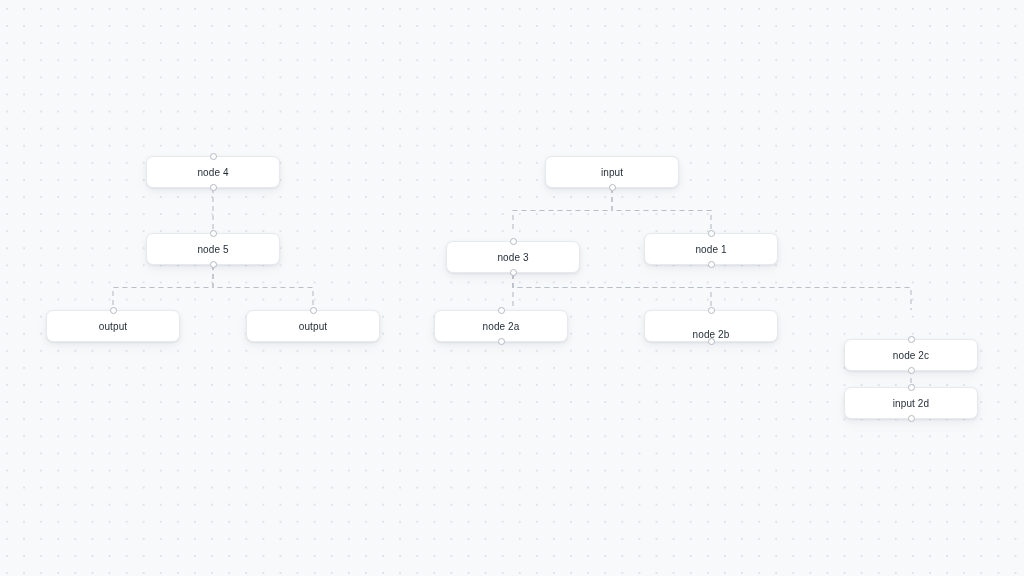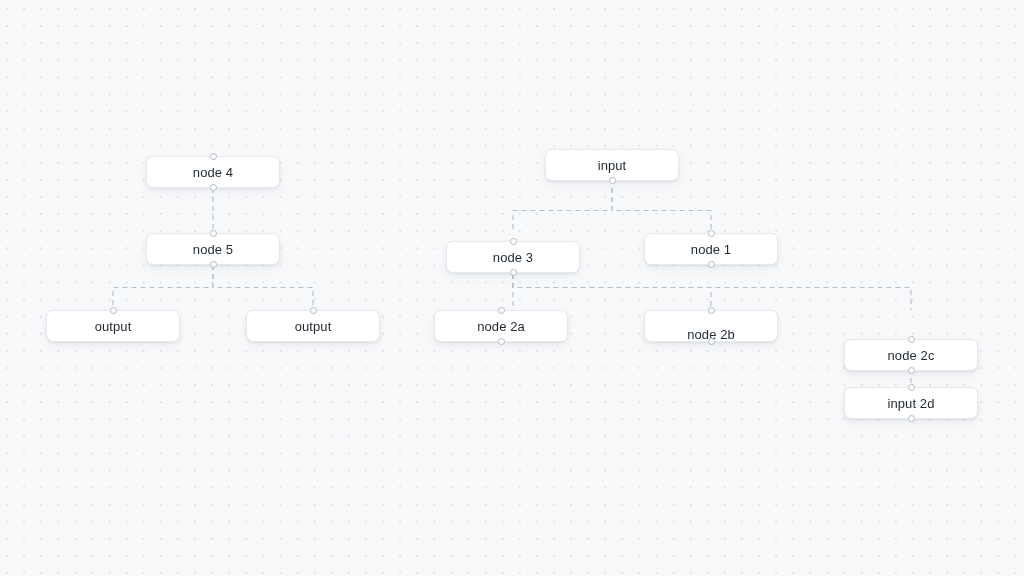--- a/index.html
+++ b/index.html
@@ -40,21 +40,21 @@
     border: 1px solid #e6e9ed;
     border-radius: 7px;
     box-shadow: 0 1px 2px rgba(20, 30, 45, 0.055),
                 0 2px 6px rgba(20, 30, 45, 0.045),
                 0 5px 14px rgba(20, 30, 45, 0.035);
     display: flex;
     align-items: center;
     justify-content: center;
   }
   .node-label {
-    font-size: 13px;
+    font-size: 10px;
     line-height: 13px;
     color: #1f2933;
     letter-spacing: 0.1px;
     white-space: nowrap;
     user-select: none;
   }
   .handle {
     position: absolute;
     width: 7px;
     height: 7px;
@@ -82,21 +82,21 @@
       <path class="edge-path" d="M513,265 L513,287.5 L711,287.5 L711,310"></path>
       <path class="edge-path" d="M513,265 L513,287.5 L911,287.5 L911,310"></path>
       <path class="edge-path" d="M911,342 L911,387"></path>
     </svg>
   <div id="node-layer">
       <div class="node" style="left: 146px; top: 156px; width: 134px; height: 32px;">
         <div class="handle top"></div>
         <div class="handle bottom"></div>
         <span class="node-label">node 4</span>
       </div>
-      <div class="node" style="left: 545px; top: 149px; width: 134px; height: 32px; text-align: right;">
+      <div class="node" style="left: 545px; top: 156px; width: 134px; height: 32px; text-align: right;">
         <div class="handle bottom"></div>
         <span class="node-label">input</span>
       </div>
       <div class="node" style="left: 146px; top: 233px; width: 134px; height: 32px;">
         <div class="handle top"></div>
         <div class="handle bottom"></div>
         <span class="node-label">node 5</span>
       </div>
       <div class="node" style="left: 446px; top: 241px; width: 134px; height: 32px;">
         <div class="handle top"></div>

